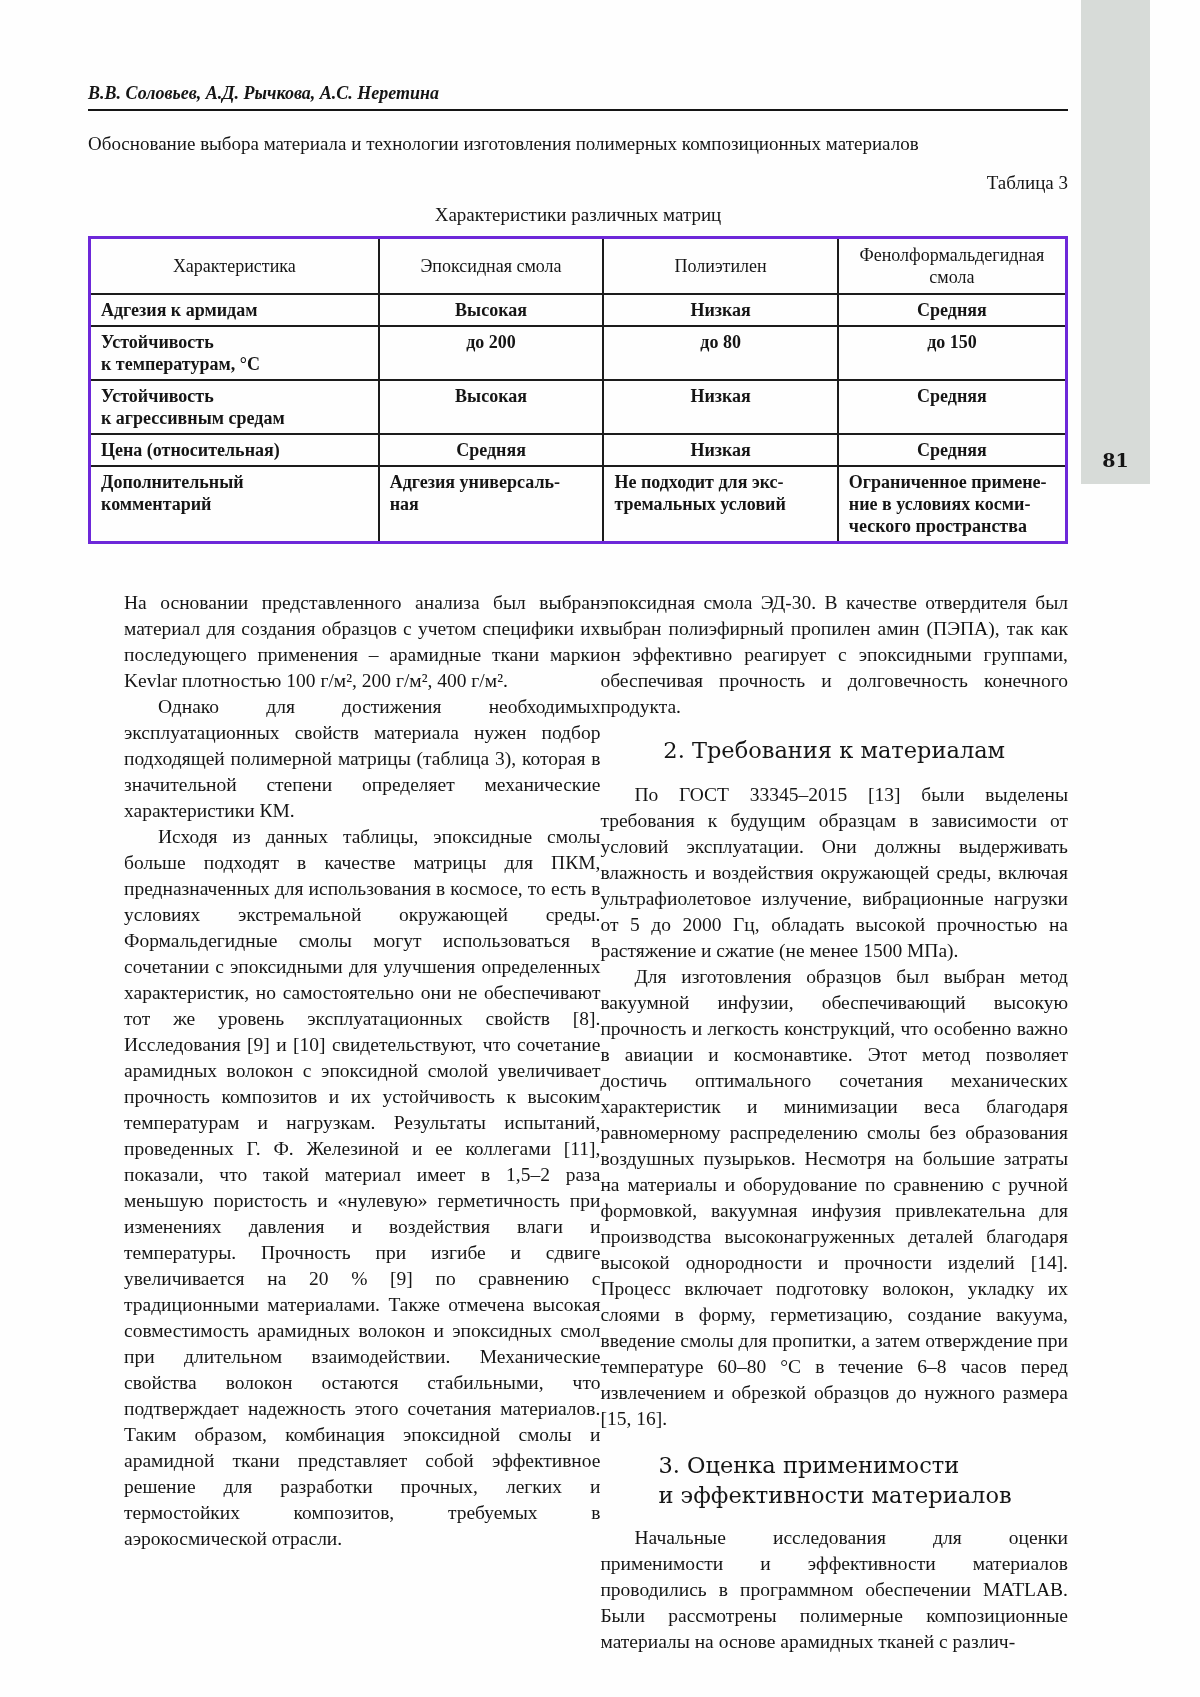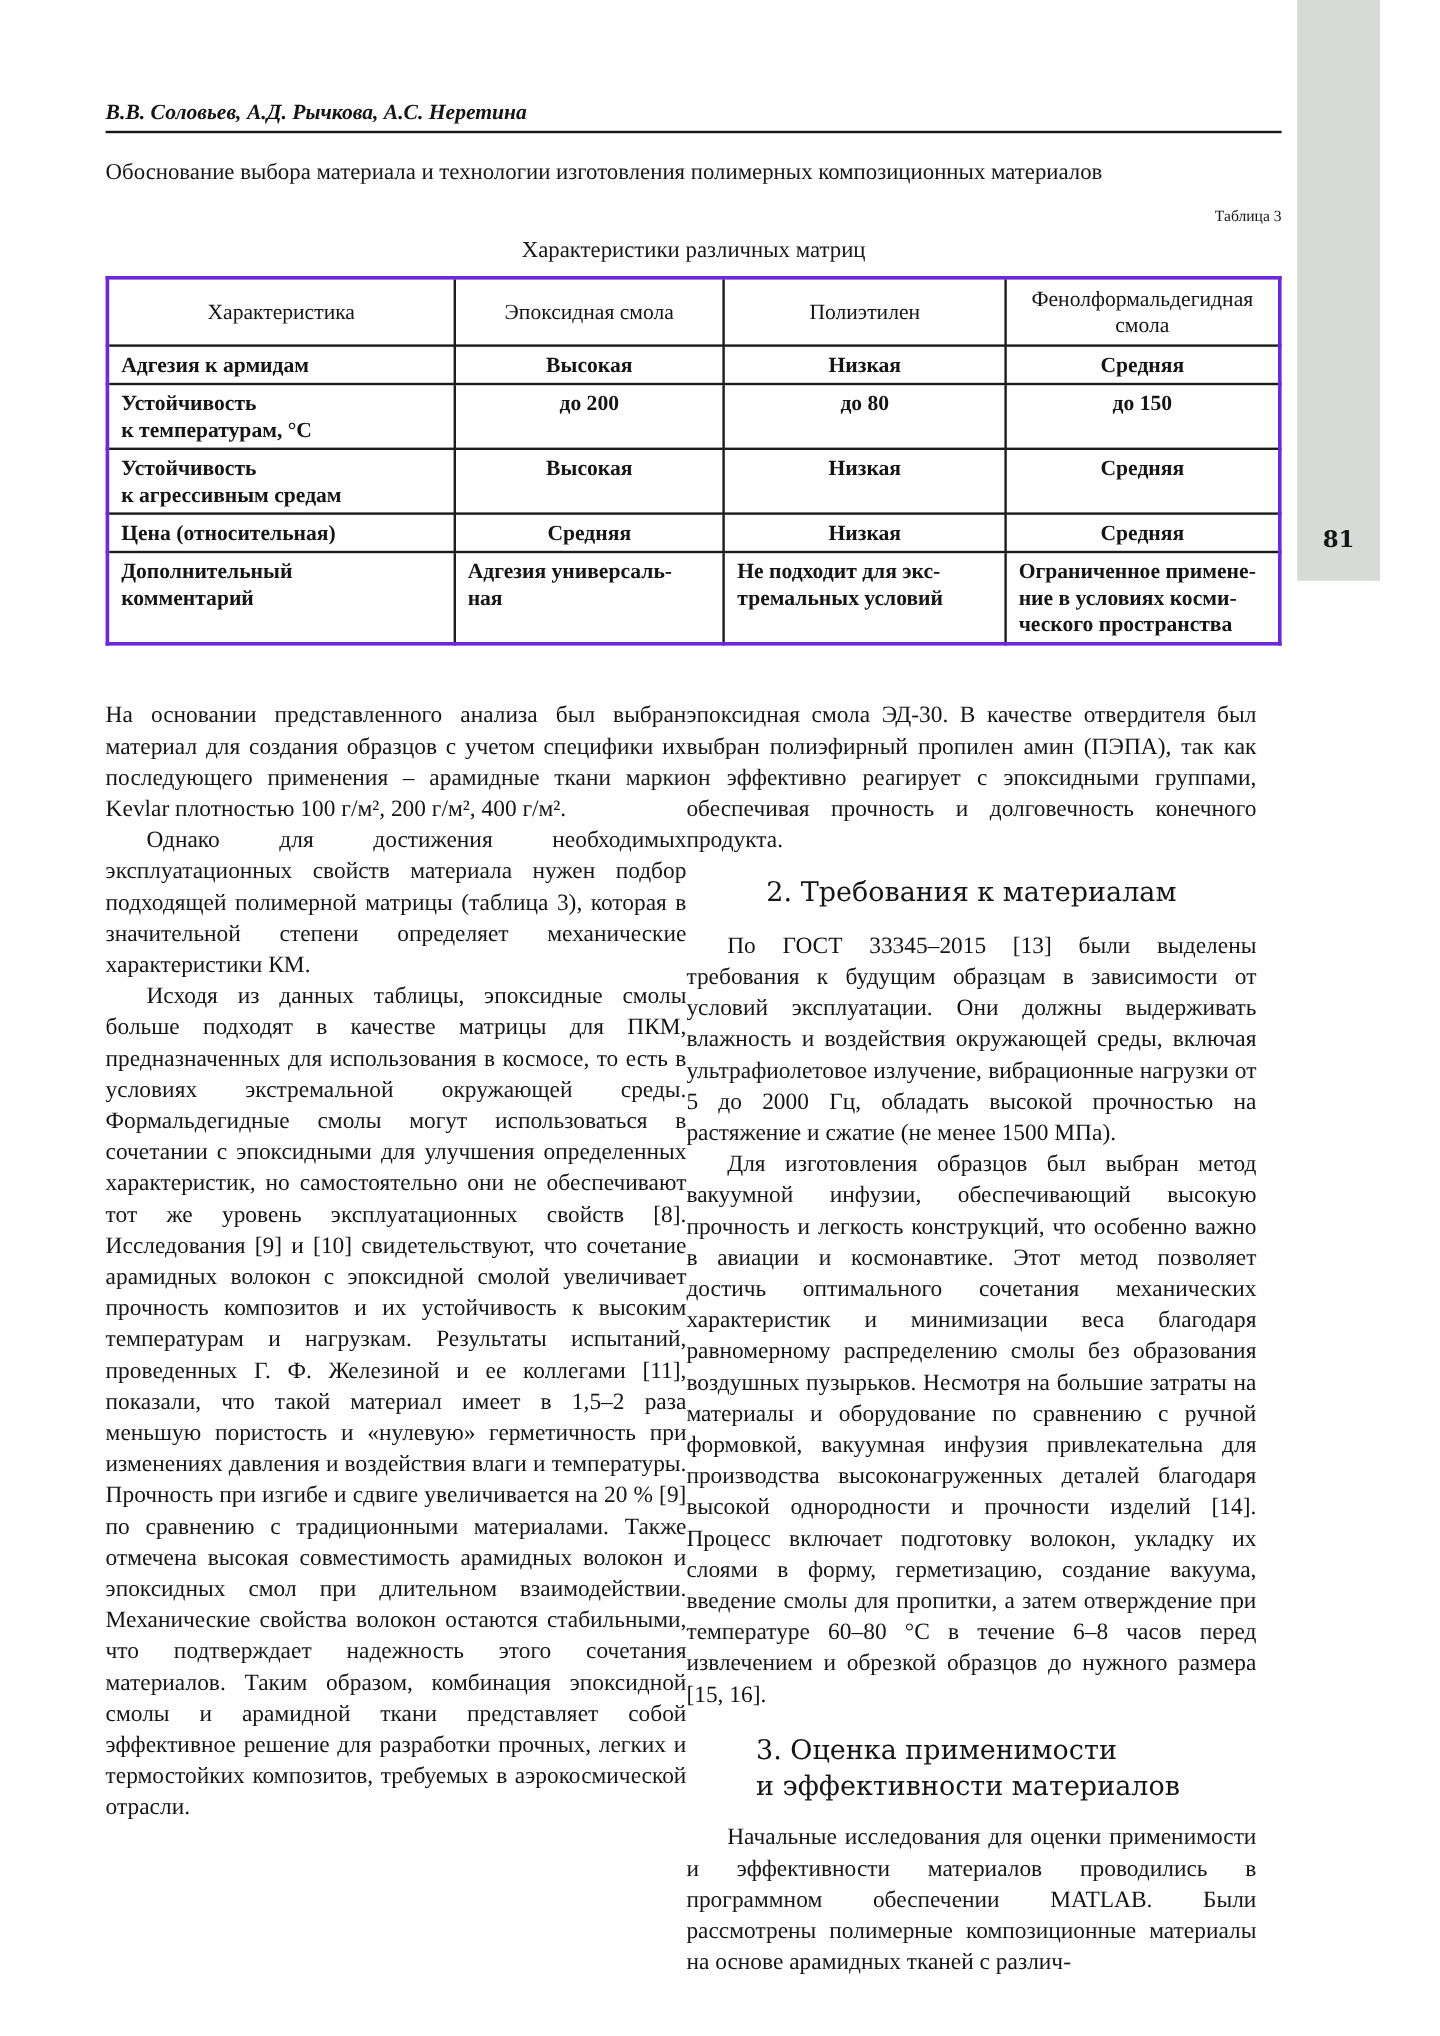--- a/index.html
+++ b/index.html
@@ -12,35 +12,35 @@
     overflow:hidden;
   }
   .graybar {
     position:absolute; left:1081px; top:0;
     width:69px; height:484px;
     display:flex; align-items:flex-end; justify-content:center;
   }
   .page-num {
     font-family:"DejaVu Serif", serif;
     font-weight:bold; font-size:19px;
-    padding-bottom:23px;
+    padding-bottom:13px;
   }
   .content { position:absolute; left:88px; top:82px; width:980px; }
 
   .running-head {
     font-style:italic; font-weight:bold;
     font-size:18px; line-height:22px;
     padding-bottom:5px;
     border-bottom:2px solid #151515;
   }
   .subtitle {
     text-align:left; font-size:19px; line-height:24px;
     margin-top:21px;
   }
-  .table-label { text-align:right; font-size:13px; margin-top:16px; }
+  .table-label { text-align:right; font-size:19px; margin-top:16px; }
   .table-title { text-align:center; font-size:19px; margin-top:10px; margin-bottom:10px; }
 
   table.matrix {
     width:100%; border-collapse:collapse;
     border:3px solid #6d28d9;
     font-size:18px; line-height:22px;
   }
   table.matrix th, table.matrix td {
     border:2px solid #1c1c1c;
     padding:4px 10px;
@@ -51,21 +51,21 @@
     height:46px;
   }
   table.matrix td { vertical-align:top; text-align:center;font-weight:bold; }
   table.matrix td.c0 { text-align:left; }
   table.matrix tr.left-row td { text-align:left; }
 
   .columns {
     display:flex; 
     margin-top:46px;
     text-align:justify;
-    font-size:19.5px; line-height:26px;
+    font-size:19.5px; line-height:26px;margin-left:36px;
   }
   .col-left  { width:484px; }
   .col-right { width:475px; }
   .columns p { margin:0; }
   .columns p.indent { text-indent:34px; }
 
   .sec-heading {
     font-family:"DejaVu Serif", serif;
     font-weight:normal;
     font-size:22.5px; line-height:30px;

